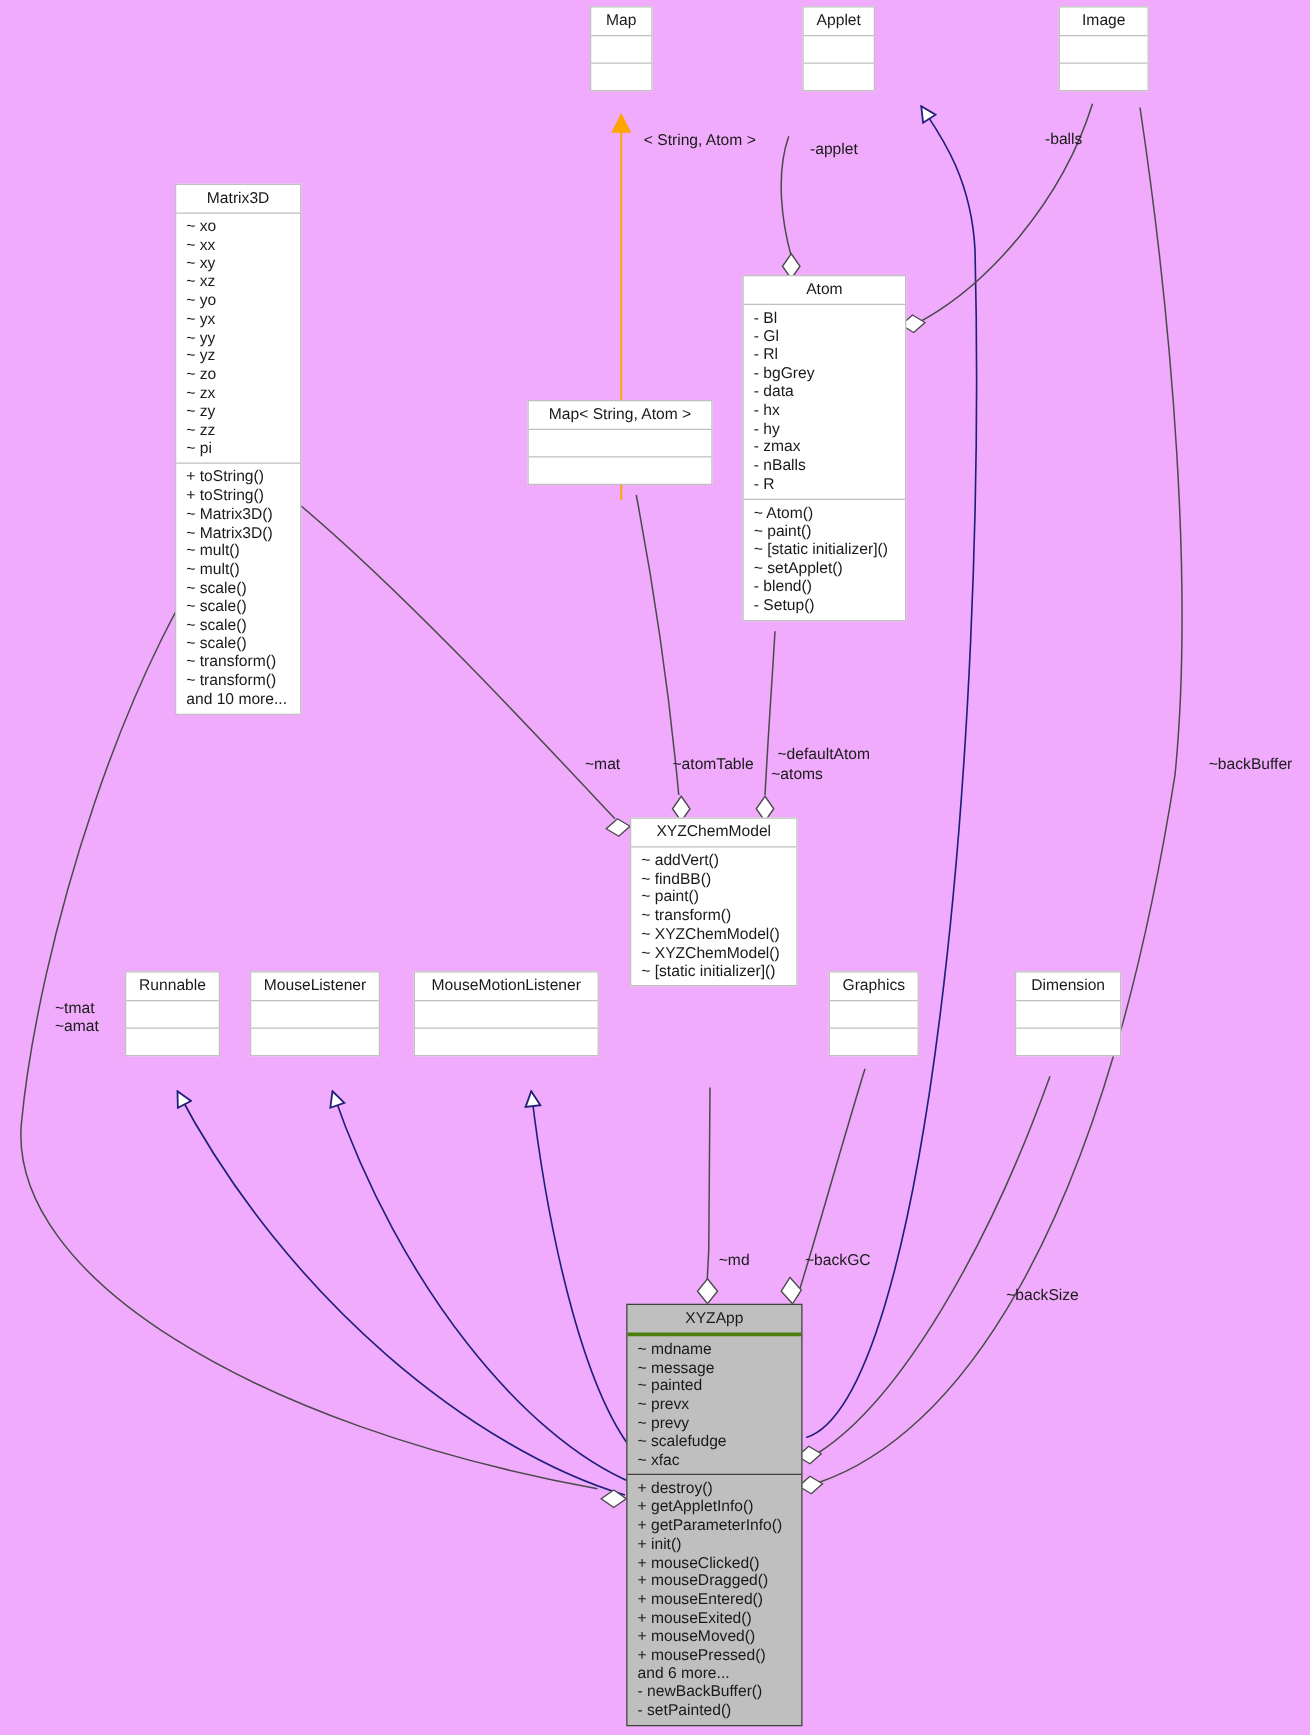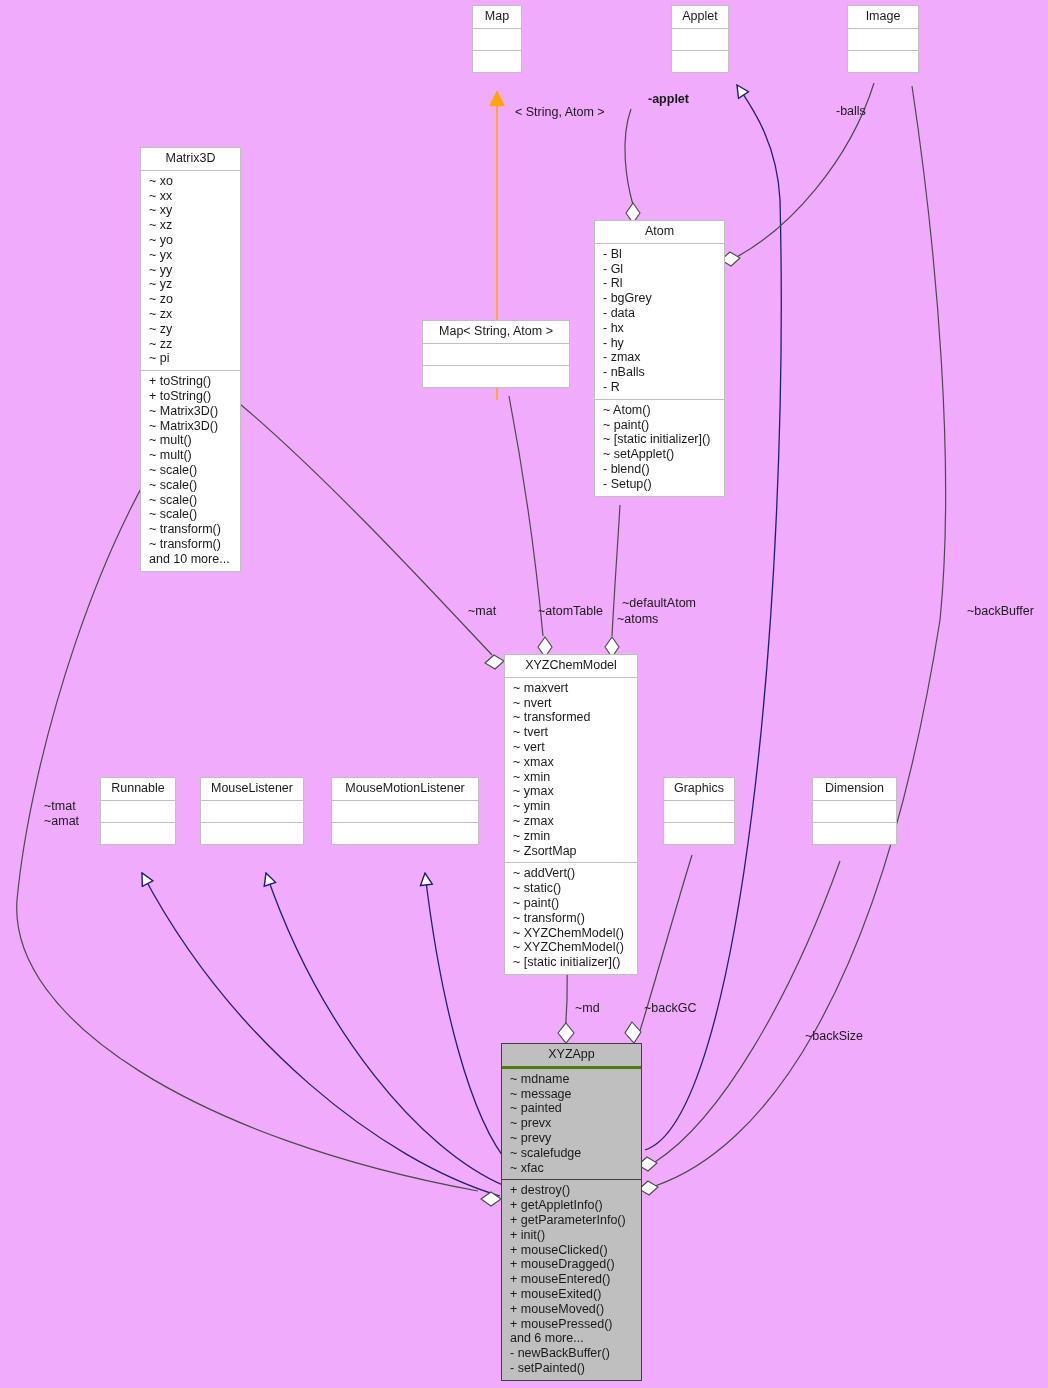--- a/index.html
+++ b/index.html
@@ -128,21 +128,21 @@
       <polygon points="494,655 504,661 495,669 485,663"></polygon>
     </g>
   </svg>
 
   <div class="uml-class" style="left:472px; top:5px; width:50px;">
     <div class="cname">Map</div>
     <div class="compart empty"></div>
     <div class="compart empty"></div>
   </div>
 
-  <div class="uml-class" style="left:671px; top:5px; width:58px;">
+  <div class="uml-class" style="left:642px; top:5px; width:58px;">
     <div class="cname">Applet</div>
     <div class="compart empty"></div>
     <div class="compart empty"></div>
   </div>
 
   <div class="uml-class" style="left:847px; top:5px; width:72px;">
     <div class="cname">Image</div>
     <div class="compart empty"></div>
     <div class="compart empty"></div>
   </div>
@@ -207,36 +207,22 @@
         <div class="row">~ [static initializer]()</div>
         <div class="row">~ setApplet()</div>
         <div class="row">- blend()</div>
         <div class="row">- Setup()</div>
       </div>
   </div>
 
   <div class="uml-class" style="left:504px; top:654px; width:134px;">
     <div class="cname">XYZChemModel</div>
     <div class="compart">
-        <div class="row">~ maxvert</div>
-        <div class="row">~ nvert</div>
-        <div class="row">~ transformed</div>
-        <div class="row">~ tvert</div>
-        <div class="row">~ vert</div>
-        <div class="row">~ xmax</div>
-        <div class="row">~ xmin</div>
-        <div class="row">~ ymax</div>
-        <div class="row">~ ymin</div>
-        <div class="row">~ zmax</div>
-        <div class="row">~ zmin</div>
-        <div class="row">~ ZsortMap</div>
-      </div>
-    <div class="compart">
         <div class="row">~ addVert()</div>
-        <div class="row">~ static()</div>
+        <div class="row">~ findBB()</div>
         <div class="row">~ paint()</div>
         <div class="row">~ transform()</div>
         <div class="row">~ XYZChemModel()</div>
         <div class="row">~ XYZChemModel()</div>
         <div class="row">~ [static initializer]()</div>
       </div>
   </div>
 
   <div class="uml-class" style="left:100px; top:777px; width:76px;">
     <div class="cname">Runnable</div>
@@ -291,21 +277,21 @@
         <div class="row">+ mouseMoved()</div>
         <div class="row">+ mousePressed()</div>
         <div class="row">and 6 more...</div>
         <div class="row">- newBackBuffer()</div>
         <div class="row">- setPainted()</div>
       </div>
   </div>
 
   <div class="edge-label" style="left:515px; top:105px;">&lt; String, Atom &gt;</div>
 
-  <div class="edge-label" style="left:648px; top:92px;font-weight:bold;">-applet</div>
+  <div class="edge-label" style="left:648px; top:112px;">-applet</div>
 
   <div class="edge-label" style="left:836px; top:104px;">-balls</div>
 
   <div class="edge-label" style="left:468px; top:604px;">~mat</div>
 
   <div class="edge-label" style="left:538px; top:604px;">~atomTable</div>
 
   <div class="edge-label" style="left:622px; top:596px;">~defaultAtom</div>
 
   <div class="edge-label" style="left:617px; top:612px;">~atoms</div>

